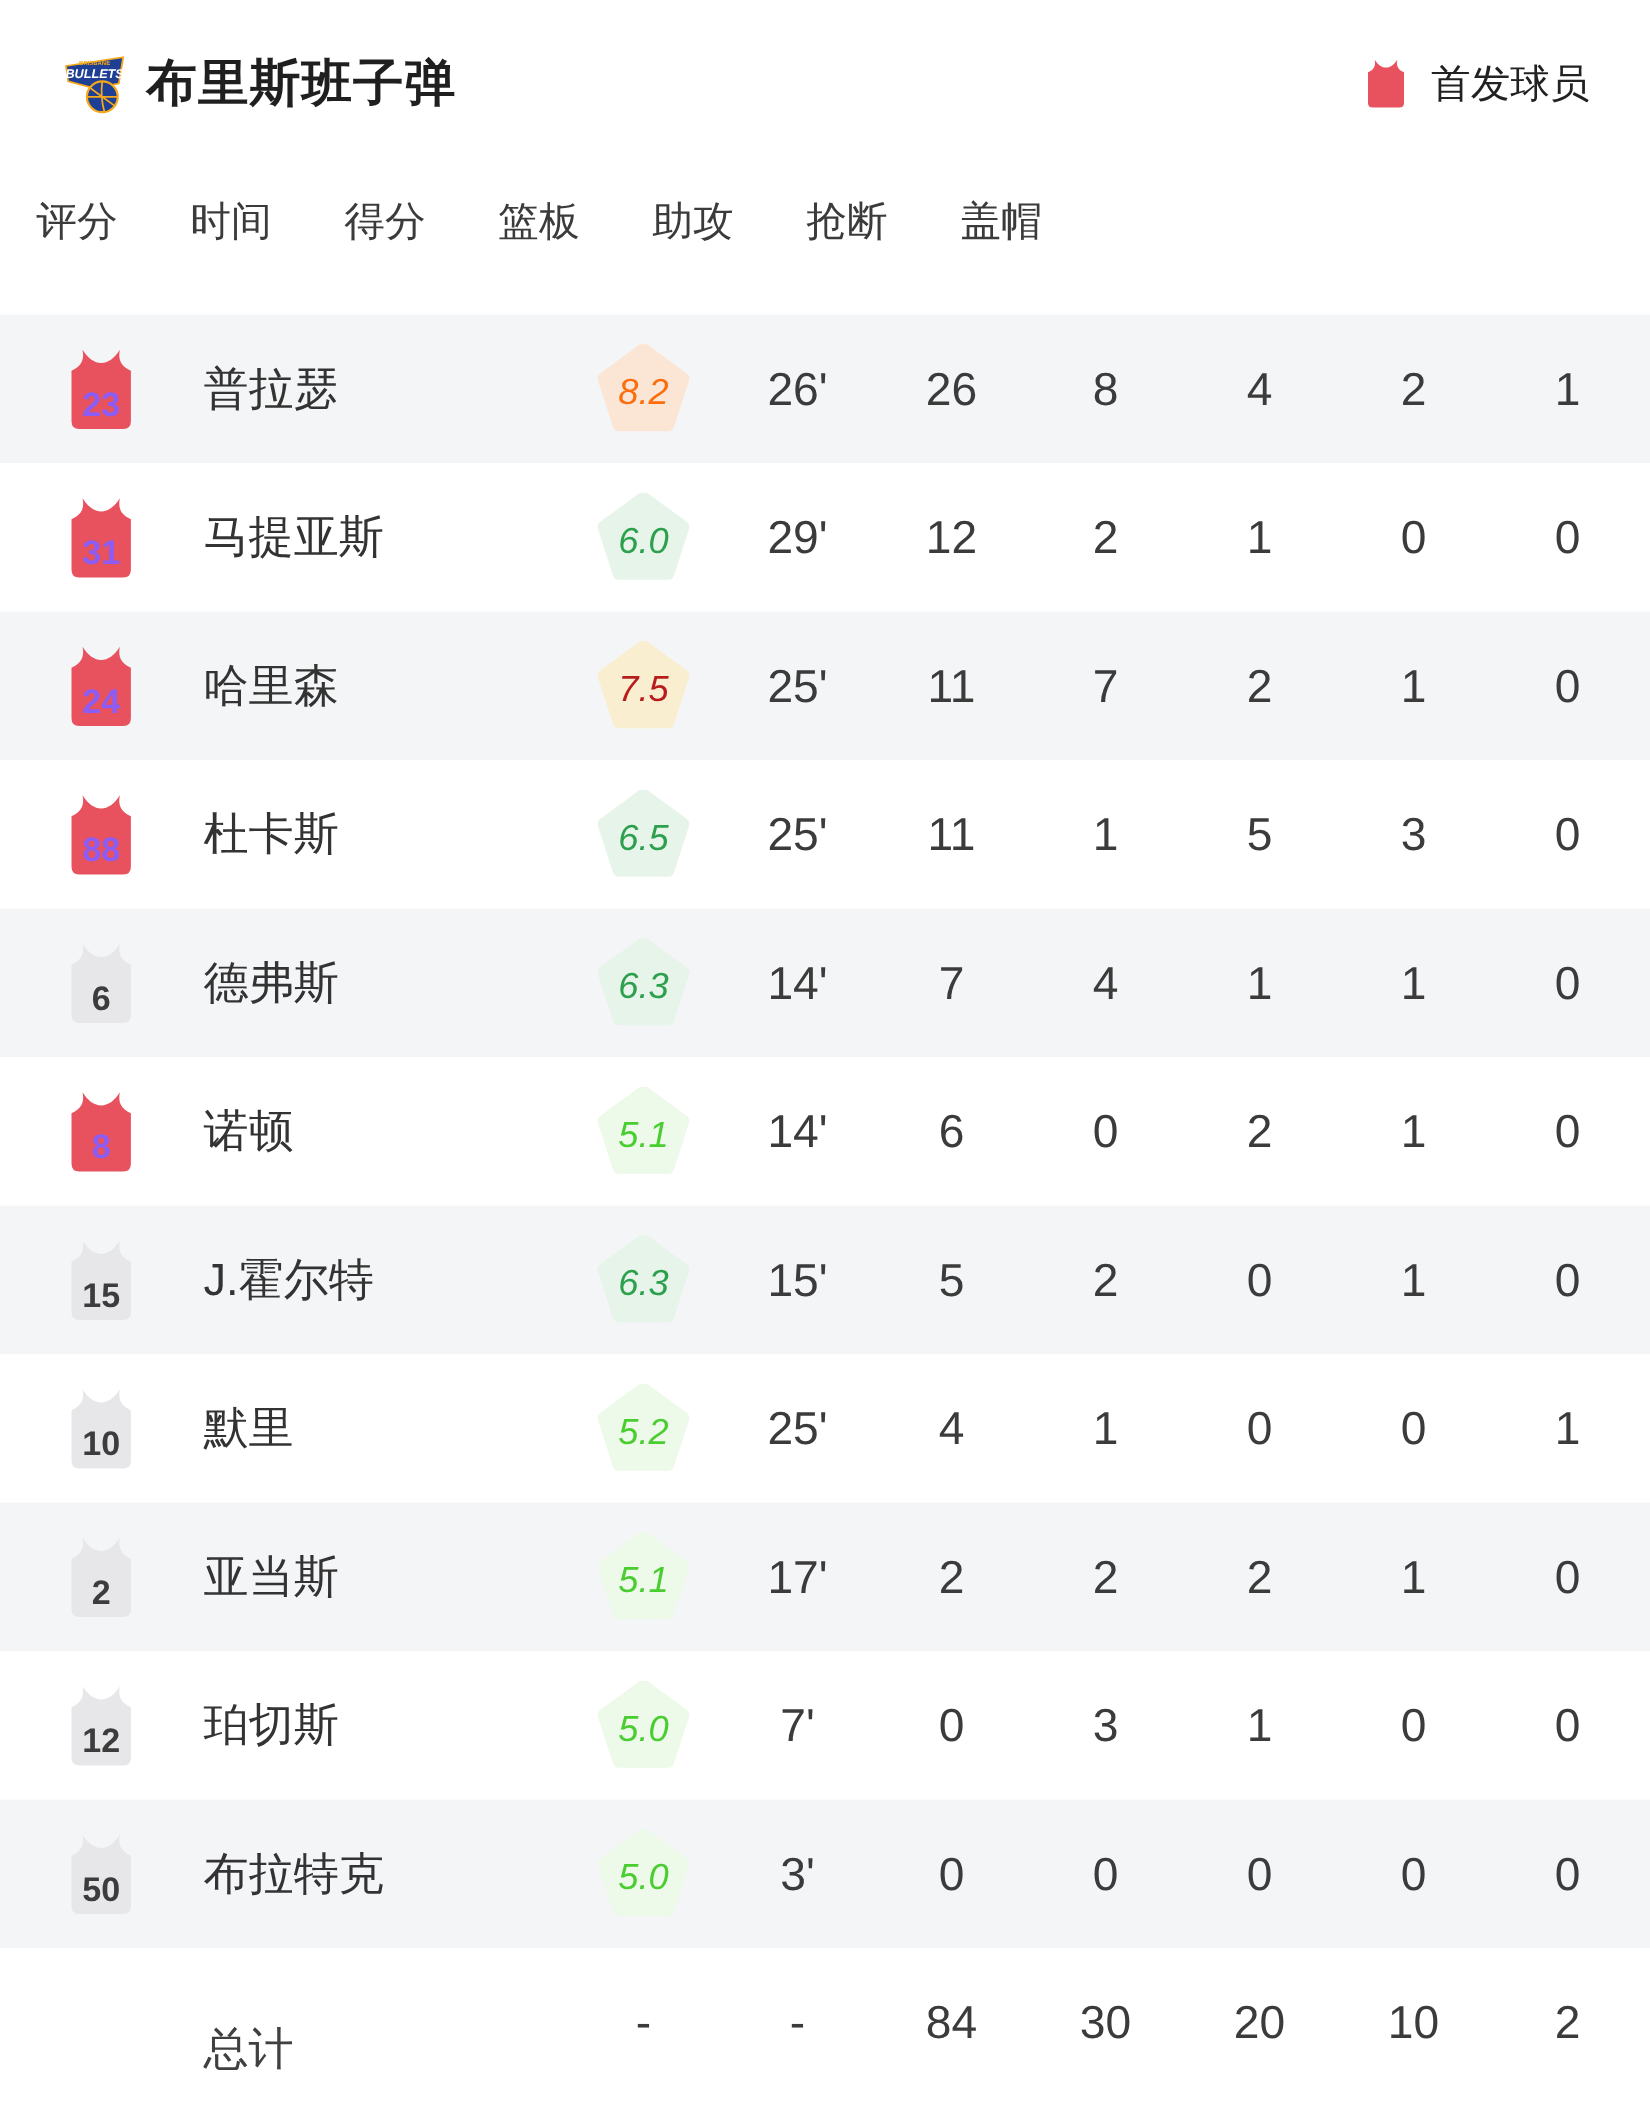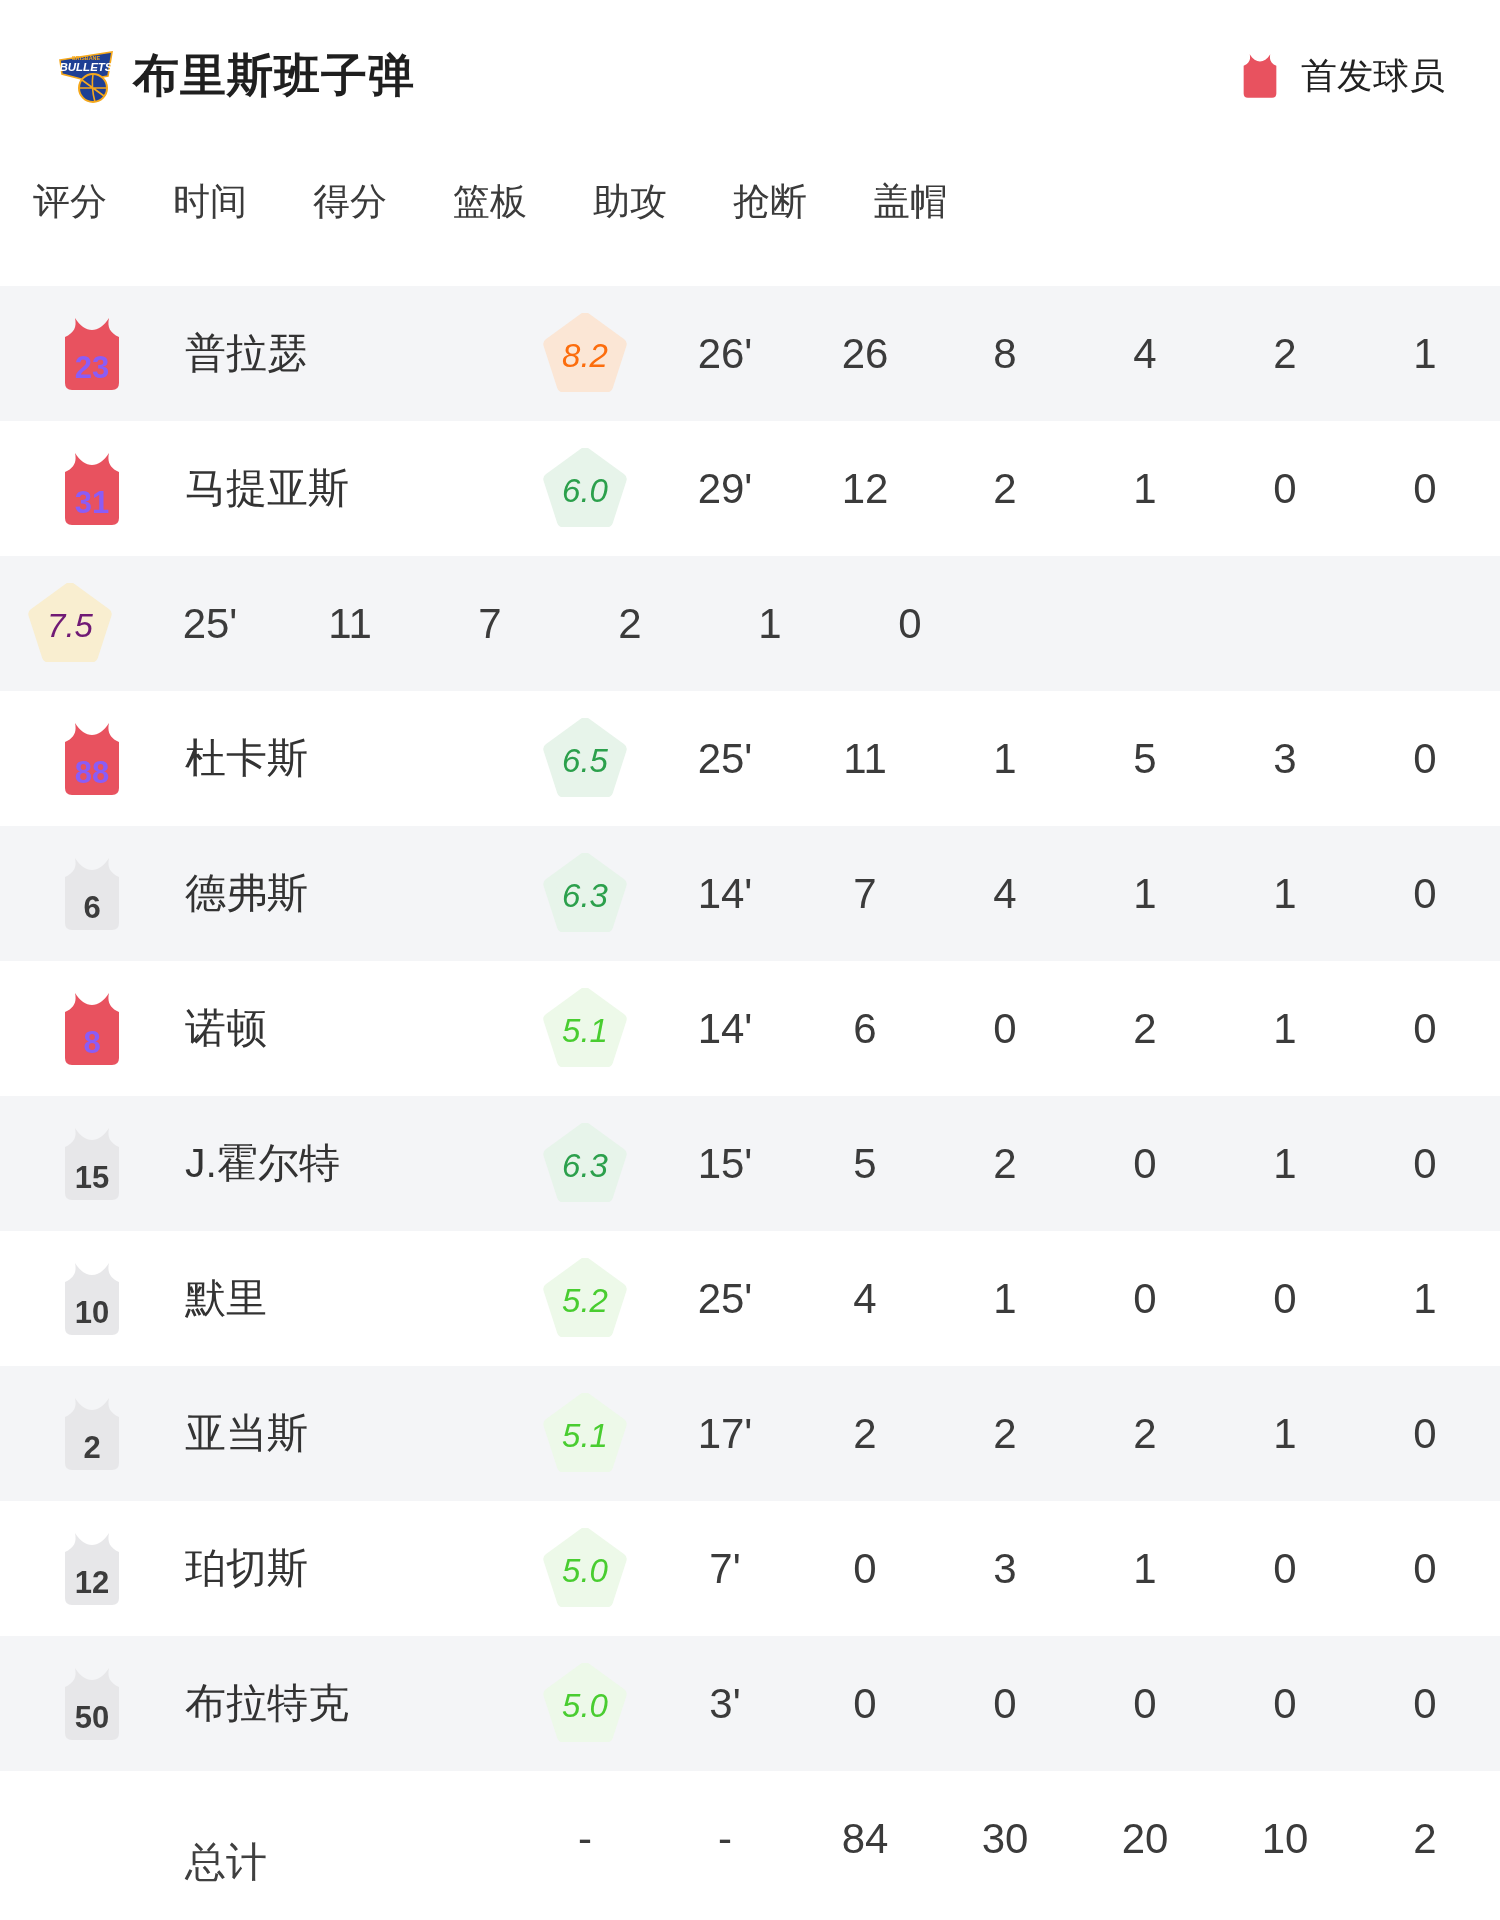--- a/index.html
+++ b/index.html
@@ -117,26 +117,35 @@
     </div>
     <div class="cell">29'</div>
     <div class="cell">12</div>
     <div class="cell">2</div>
     <div class="cell">1</div>
     <div class="cell">0</div>
     <div class="cell">0</div>
   </div>
 
   <div class="row striped starter">
+    <div class="player-cell">
+      <span class="jersey">
+        <svg viewBox="0 0 62 76">
+            <path d="M14,2 C16,11 13,17 4,21 L4,67 Q4,74 11,74 L51,74 Q58,74 58,67 L58,21 C49,17 46,11 48,2 C43,10 37,14 31,14 C25,14 19,10 14,2 Z"></path>
+          </svg>
+        <span class="jersey-num">24</span>
+      </span>
+      <span class="player-name">哈里森</span>
+    </div>
     <div class="cell rating-cell">
       <span class="pentagon" style="color: rgb(249, 238, 208);">
         <svg viewBox="0 0 100 96">
             <path d="M50,6 L91.8,36.4 L75.9,85.6 L24.1,85.6 L8.2,36.4 Z" fill="currentColor" stroke="currentColor" stroke-width="14" stroke-linejoin="round"></path>
           </svg>
-        <span class="pent-text" style="color: #701a75;">7.5</span>
+        <span class="pent-text" style="color: #b91c1c;">7.5</span>
       </span>
     </div>
     <div class="cell">25'</div>
     <div class="cell">11</div>
     <div class="cell">7</div>
     <div class="cell">2</div>
     <div class="cell">1</div>
     <div class="cell">0</div>
   </div>
 

